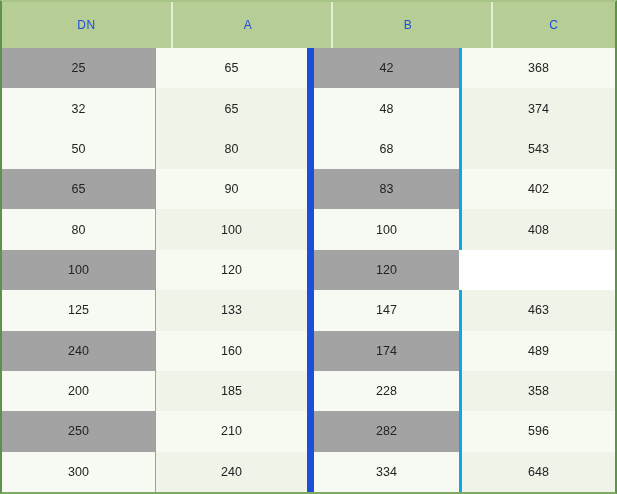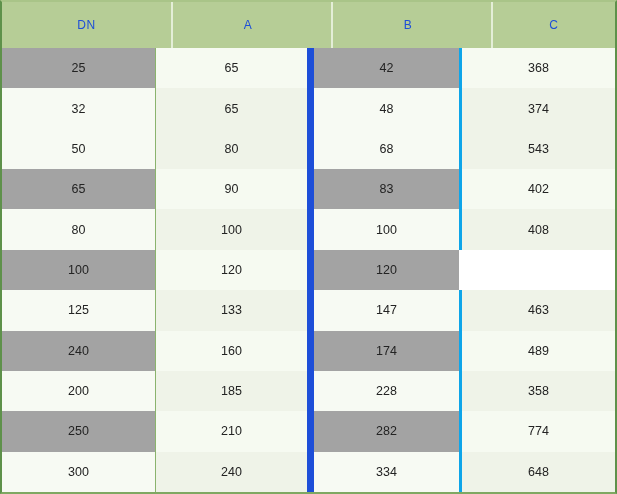--- a/index.html
+++ b/index.html
@@ -166,21 +166,21 @@
       <div class="td c0">200</div>
       <div class="td c1">185</div>
       <div class="td c2">228</div>
       <div class="td c3">358</div>
     </div>
 
     <div class="tr">
       <div class="td c0">250</div>
       <div class="td c1">210</div>
       <div class="td c2">282</div>
-      <div class="td c3">774</div>
+      <div class="td c3">596</div>
     </div>
 
     <div class="tr stripe">
       <div class="td c0">300</div>
       <div class="td c1">240</div>
       <div class="td c2">334</div>
       <div class="td c3">648</div>
     </div>
 
   </div>

